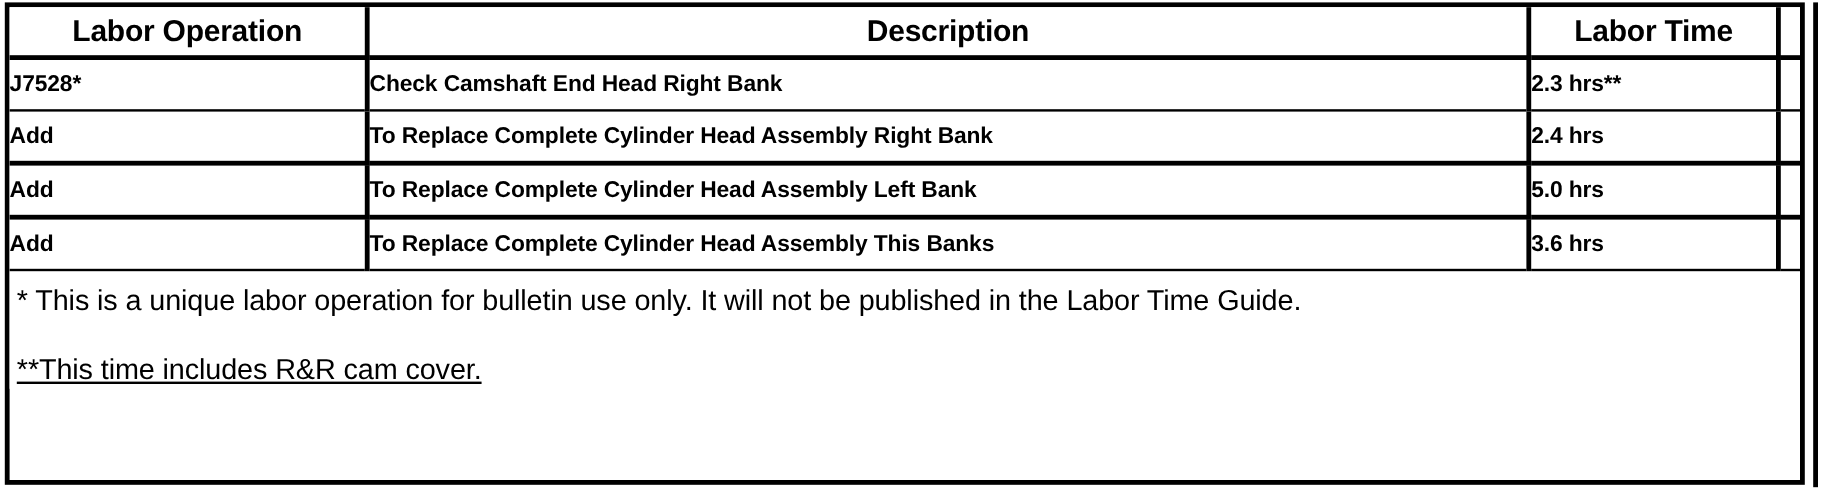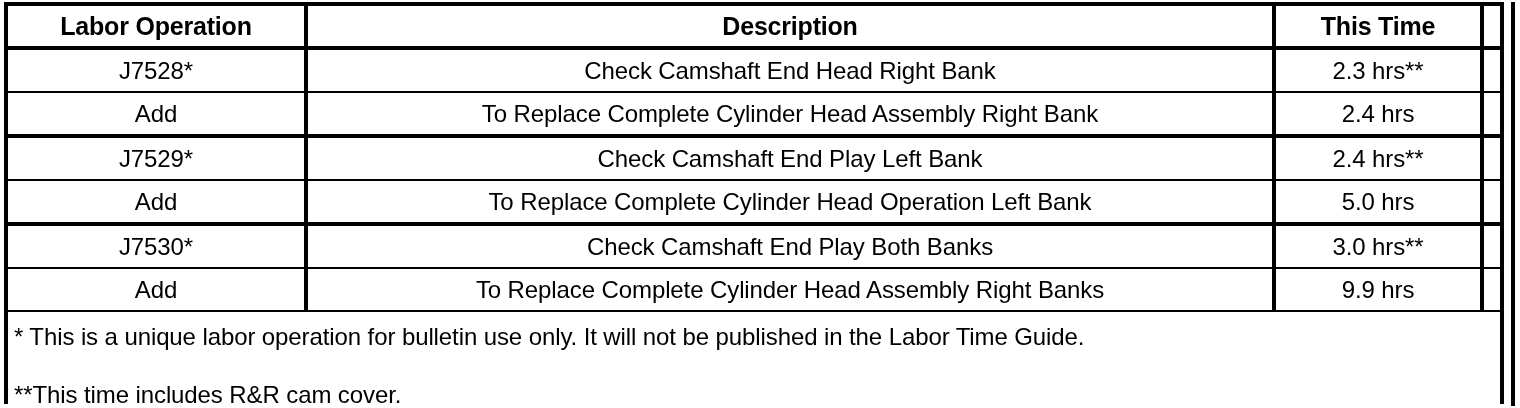--- a/index.html
+++ b/index.html
@@ -78,23 +78,23 @@
     font-size: 25px;
     font-weight: bold;
     letter-spacing: -0.2px;
     border-bottom: 4px solid #000000;
     white-space: nowrap;
   }
 
   
   .body-cell {
     height: 41px;
-    text-align: center;
-    font-size: 24px;
-    font-weight: normal;
+    text-align: left;
+    font-size: 19px;
+    font-weight: bold;
     letter-spacing: -0.1px;
     white-space: nowrap;
   }
 
   
   tr.sep-thin  > td { border-bottom: 2px solid #000000; }
   tr.sep-thick > td { border-bottom: 4px solid #000000; }
 
   
   .notes-cell {
@@ -108,20 +108,21 @@
   .note-line {
     font-size: 24px;
     font-weight: normal;
     letter-spacing: -0.1px;
     line-height: 30px;
     text-align: left;
     white-space: nowrap;
   }
   .note-line.second {
     margin-top: 28px;
+    text-decoration: underline;
   }
 </style>
 </head>
 <body>
 
 <div id="page">
 
   <div class="page-edge-rule"></div>
 
   <div class="table-box">
@@ -130,66 +131,54 @@
         <col class="c-op">
         <col class="c-desc">
         <col class="c-time">
         <col class="c-pad">
       </colgroup>
 
       <thead>
         <tr>
           <th class="hdr-cell v-op">Labor Operation</th>
           <th class="hdr-cell v-desc">Description</th>
-          <th class="hdr-cell v-time">This Time</th>
+          <th class="hdr-cell v-time">Labor Time</th>
           <th class="hdr-cell"></th>
         </tr>
       </thead>
 
       <tbody>
 
         <tr class="sep-thin">
           <td class="body-cell v-op">J7528*</td>
           <td class="body-cell v-desc">Check Camshaft End Head Right Bank</td>
           <td class="body-cell v-time">2.3 hrs**</td>
           <td class="body-cell"></td>
         </tr>
 
         <tr class="sep-thick">
           <td class="body-cell v-op">Add</td>
           <td class="body-cell v-desc">To Replace Complete Cylinder Head Assembly Right Bank</td>
           <td class="body-cell v-time">2.4 hrs</td>
           <td class="body-cell"></td>
         </tr>
 
-        <tr class="sep-thin">
-          <td class="body-cell v-op">J7529*</td>
-          <td class="body-cell v-desc">Check Camshaft End Play Left Bank</td>
-          <td class="body-cell v-time">2.4 hrs**</td>
-          <td class="body-cell"></td>
-        </tr>
 
         <tr class="sep-thick">
           <td class="body-cell v-op">Add</td>
-          <td class="body-cell v-desc">To Replace Complete Cylinder Head Operation Left Bank</td>
+          <td class="body-cell v-desc">To Replace Complete Cylinder Head Assembly Left Bank</td>
           <td class="body-cell v-time">5.0 hrs</td>
           <td class="body-cell"></td>
         </tr>
 
-        <tr class="sep-thin">
-          <td class="body-cell v-op">J7530*</td>
-          <td class="body-cell v-desc">Check Camshaft End Play Both Banks</td>
-          <td class="body-cell v-time">3.0 hrs**</td>
-          <td class="body-cell"></td>
-        </tr>
 
         <tr>
           <td class="body-cell v-op">Add</td>
-          <td class="body-cell v-desc">To Replace Complete Cylinder Head Assembly Right Banks</td>
-          <td class="body-cell v-time">9.9 hrs</td>
+          <td class="body-cell v-desc">To Replace Complete Cylinder Head Assembly This Banks</td>
+          <td class="body-cell v-time">3.6 hrs</td>
           <td class="body-cell"></td>
         </tr>
 
         <tr>
           <td class="notes-cell" colspan="4">
             <div class="notes-inner">
               <div class="note-line">* This is a unique labor operation for bulletin use only. It will not be published in the Labor Time Guide.</div>
               <div class="note-line second">**This time includes R&amp;R cam cover.</div>
             </div>
           </td>

